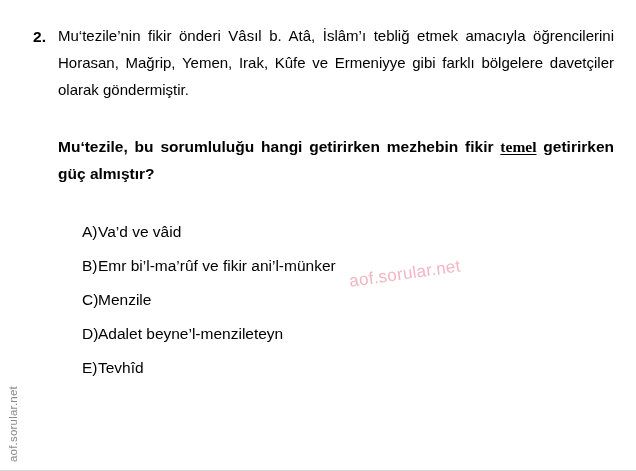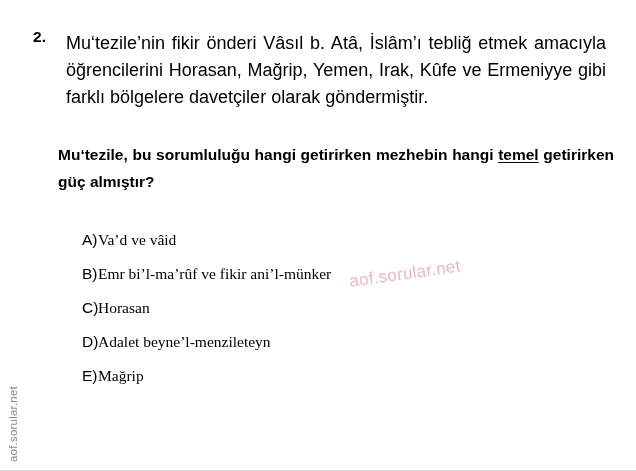--- a/index.html
+++ b/index.html
@@ -60,41 +60,42 @@
     padding-right: 12px;
     padding-top: 1px;
     line-height: 27px;
   }
   .qbody {
     flex: 1 1 auto;
     padding-right: 6px;
   }
 
   .stem {
-    font-size: 18px;
+    font-size: 15px;
     line-height: 27px;
     text-align: justify;
     text-justify: inter-word;
-    margin: 8px;
+    margin: 0;
   }
   .stem-last-line {
     text-align: left;
   }
 
   .prompt {
     font-size: 15.5px;
     font-weight: bold;
     line-height: 27px;
     text-align: justify;
     text-justify: inter-word;
     margin: 30px 0 0 0;
   }
   .prompt u {
     text-decoration: underline;
     text-underline-offset: 2px;
+    font-family: Liberation Serif, serif;
   }
   .prompt .last {
     text-align: center;
   }
 
   .options {
     margin: 28px 0 0 0;
     padding: 0;
     list-style: none;
   }
@@ -105,21 +106,20 @@
     line-height: 34px;
     white-space: nowrap;
   }
   .option-letter {
     width: 40px;
     flex: 0 0 40px;
     padding-left: 24px;
   }
   .option-text {
     flex: 1 1 auto;
-    font-family: Liberation Serif, serif;
   }
 
   
   .center-watermark {
     position: absolute;
     left: 348px;
     top: 272px;
     font-size: 17px;
     color: #f0a9b8;
     opacity: 0.85;
@@ -157,47 +157,47 @@
         <p class="stem">
           <span>Mu‘tezile’nin fikir önderi Vâsıl b. Atâ, İslâm’ı tebliğ</span>
           <span>etmek amacıyla öğrencilerini Horasan, Mağrip,</span>
           <span>Yemen, Irak, Kûfe ve Ermeniyye gibi farklı</span>
           <span class="stem-last-line">bölgelere davetçiler olarak göndermiştir.</span>
         </p>
 
         <p class="prompt">
           <span>Mu‘tezile, bu sorumluluğu hangi getirirken</span>
           <span>mezhebin</span>
-          <span>hangi</span>
+          <span>fikir</span>
           <u>temel</u>
           <span>getirirken</span>
           <span>güç</span>
           <span class="last">almıştır?</span>
         </p>
 
         <ul class="options">
           <li class="option">
             <span class="option-letter">A)</span>
             <span class="option-text">Va’d ve vâid</span>
           </li>
           <li class="option">
             <span class="option-letter">B)</span>
             <span class="option-text">Emr bi’l-ma’rûf ve fikir ani’l-münker</span>
           </li>
           <li class="option">
             <span class="option-letter">C)</span>
-            <span class="option-text">Horasan</span>
+            <span class="option-text">Menzile</span>
           </li>
           <li class="option">
             <span class="option-letter">D)</span>
             <span class="option-text">Adalet beyne’l-menzileteyn</span>
           </li>
           <li class="option">
             <span class="option-letter">E)</span>
-            <span class="option-text">Mağrip</span>
+            <span class="option-text">Tevhîd</span>
           </li>
         </ul>
 
       </div>
     </div>
   </div>
 
   <div class="center-watermark">aof.sorular.net</div>
 
   <div class="bottom-rule"></div>

